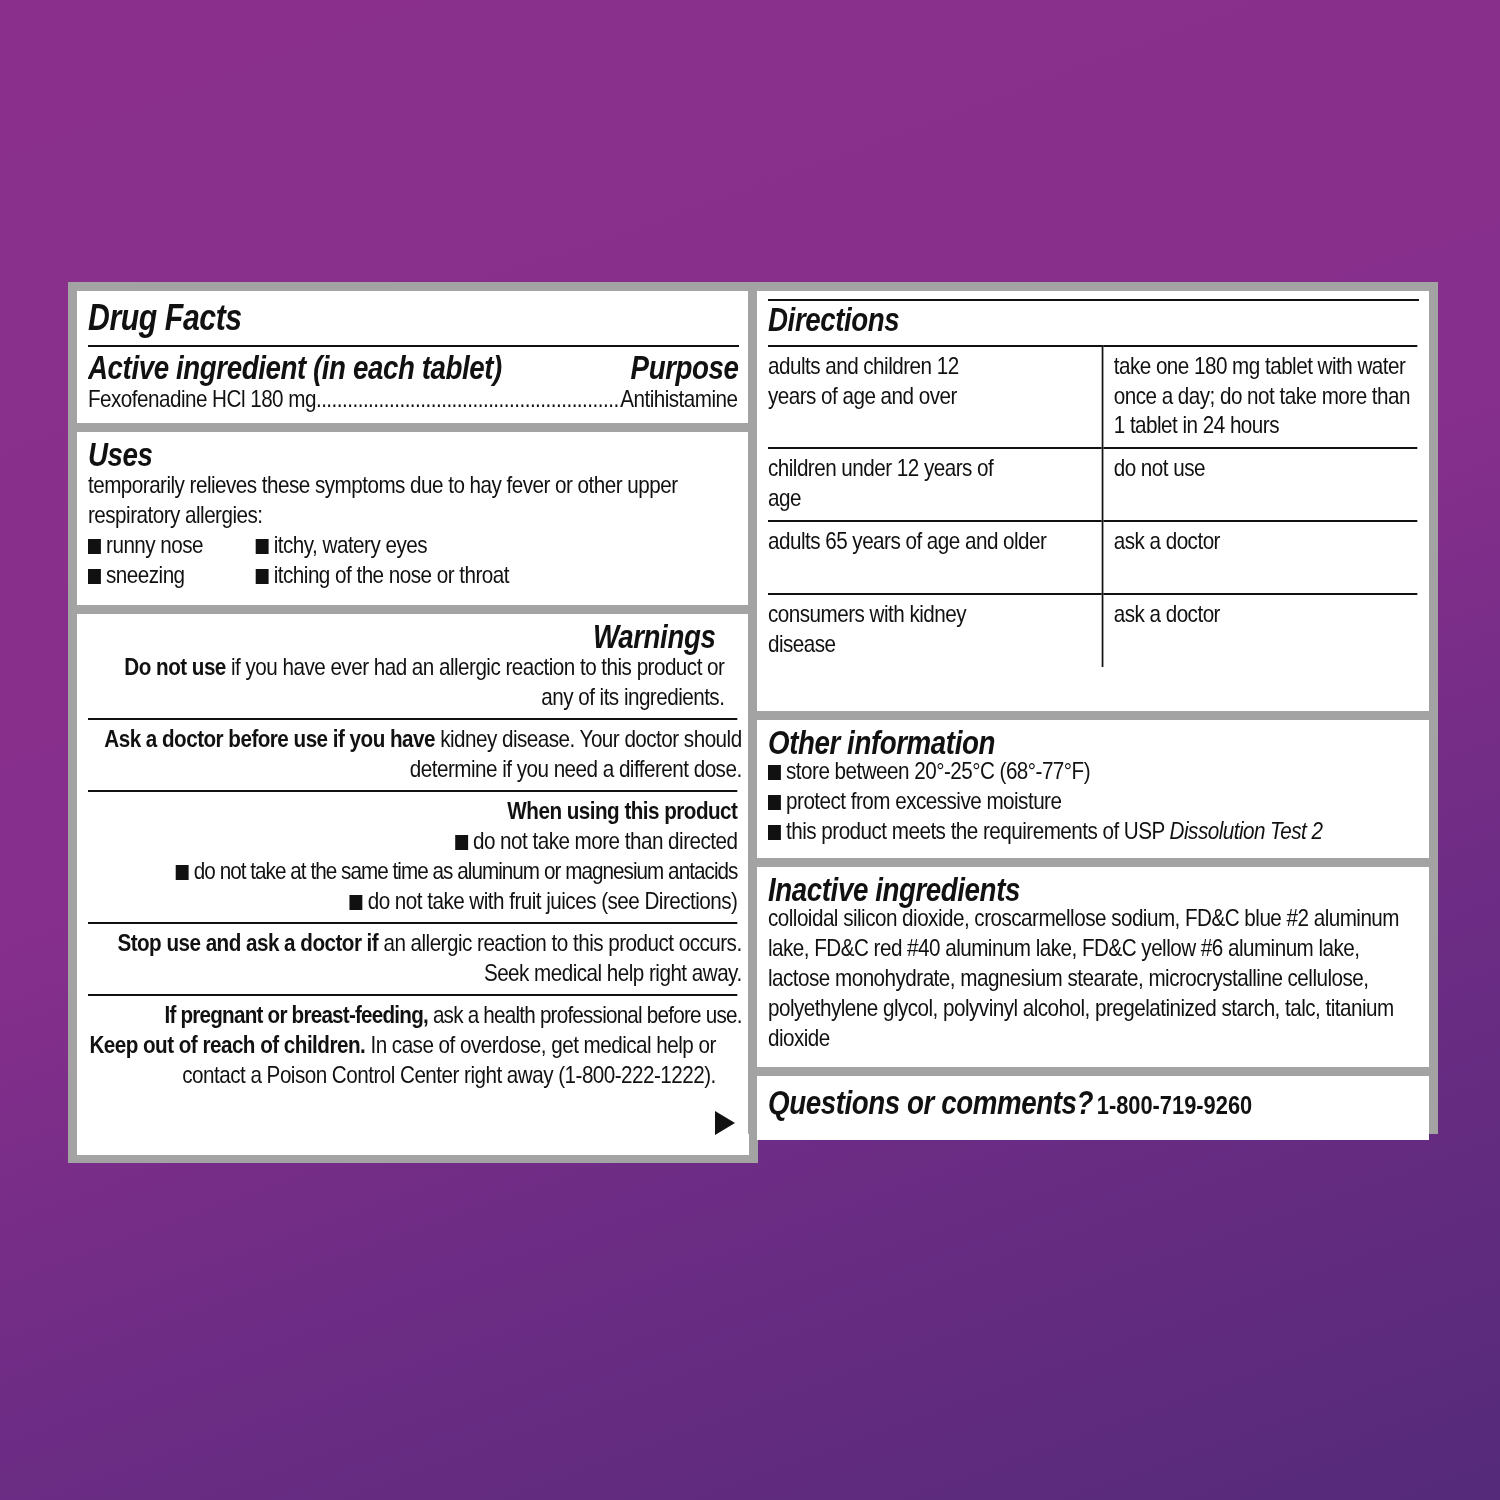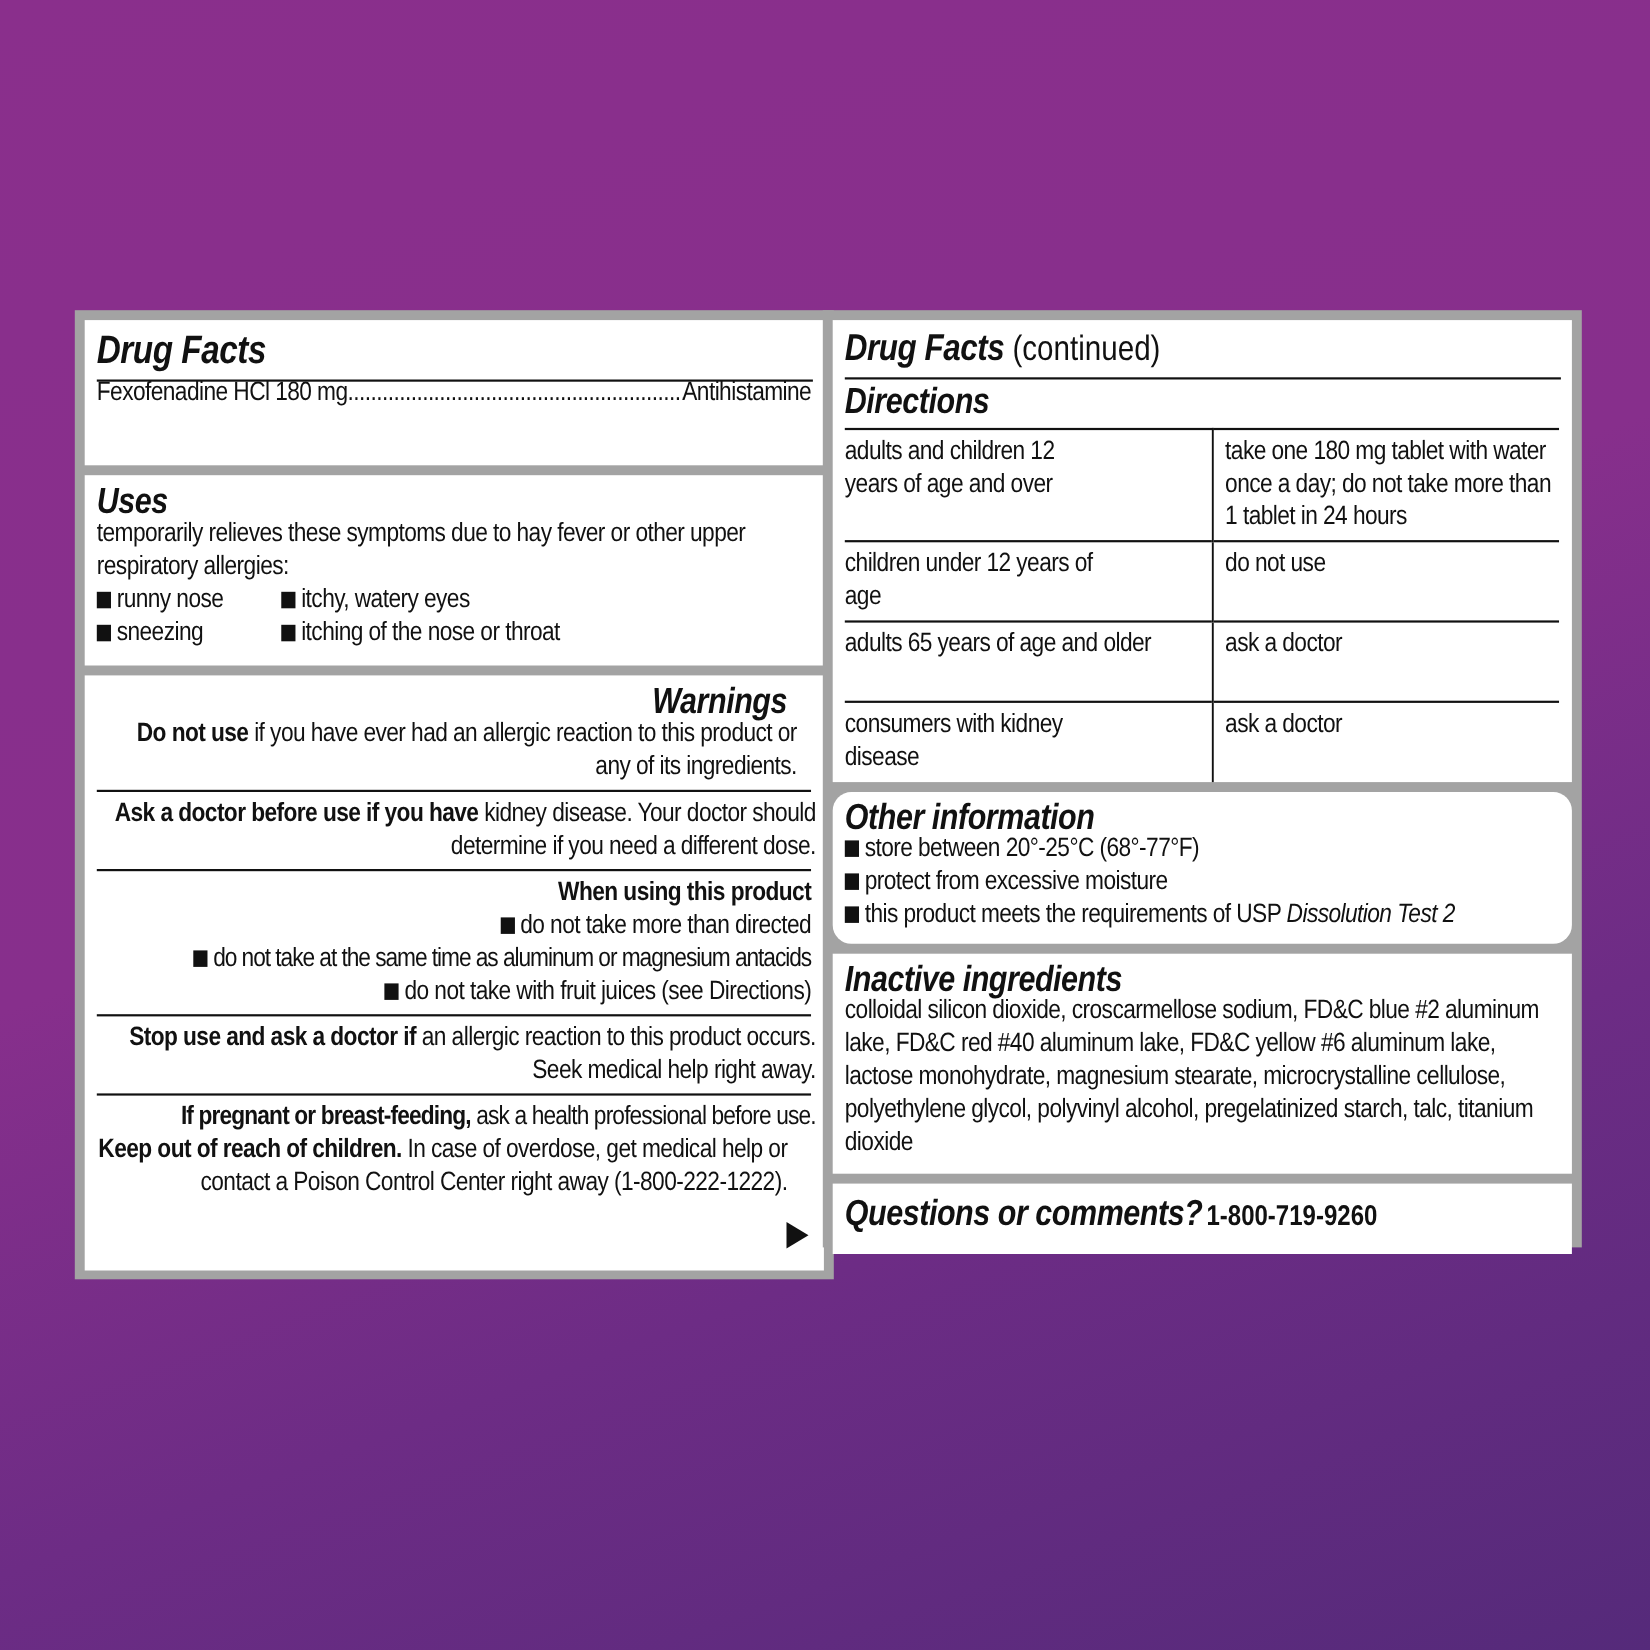--- a/index.html
+++ b/index.html
@@ -31,40 +31,44 @@
   .row-flex { display: flex; justify-content: space-between; align-items: baseline; }
   .dots-line { display: flex; align-items: baseline; font-size: 24px; letter-spacing: -0.6px; }
   .dots-line .dots { flex: 1; overflow: hidden; white-space: nowrap; }
 
   .grid2 { display: grid; grid-template-columns: 168px 1fr; }
 
   .wsec { padding: 4px 0 6px 0; }
 
   
   #directions-box { height: 420px; padding: 6px 10px 0 11px; }
-  #other-box { height: 138px; padding: 4px 10px 0 11px; border-radius: 17px; }
+  #other-box { height: 138px; padding: 4px 10px 0 11px; }
   #inactive-box { height: 200px; padding: 4px 10px 0 11px; }
   #questions-box { height: 64px; padding: 8px 10px 0 11px; }
 
   table.dir { width: 100%; border-collapse: collapse; font-size: 24px; letter-spacing: -0.6px; }
   table.dir td { vertical-align: top; padding: 4px 0 0 0; line-height: 29.5px; border-top: 2px solid #111; }
   table.dir td.c1 { width: 268px; border-right: 2px solid #111; }
   table.dir td.c2 { padding-left: 12px; }
 
   .arrow { position: absolute; right: 14px; bottom: 20px; width: 0; height: 0;
            border-top: 12px solid transparent; border-bottom: 12px solid transparent; border-left: 20px solid #111; }
 </style>
 </head>
 <body>
 
 <div class="panel" id="left-panel">
 
   <div class="box" id="active-box">
     <div class="h1"><span class="cond" style="transform:scaleX(0.84)">Drug Facts</span></div>
     <div class="rule" style="margin-top:6px"></div>
+    <div class="row-flex" style="margin-top:2px;height:40px;overflow:hidden">
+      <span class="hd cond" style="transform:scaleX(0.84)">Active ingredient (in each tablet)</span>
+      <span class="hd" style="display:inline-block;transform:scaleX(0.84);transform-origin:100% 0">Purpose</span>
+    </div>
     <div class="dots-line" style="transform:scaleX(0.86);transform-origin:0 0;width:116%;margin-top:-4px">
       <span>Fexofenadine HCl 180 mg</span>
       <span class="dots">............................................................................</span>
       <span>Antihistamine</span>
     </div>
   </div>
 
   <div class="box" id="uses-box">
     <div class="hd"><span class="cond" style="transform:scaleX(0.84)">Uses</span></div>
     <div class="body" style="width:116%;transform:scaleX(0.86);transform-origin:0 0;margin-top:-4px">
@@ -105,25 +109,20 @@
         <div style="width:730px"><span class="b">Keep out of reach of children.</span><span> In case of overdose, get medical help or contact a Poison Control Center right away (1-800-222-1222).</span></div>
       </div>
     </div>
     <div class="arrow"></div>
   </div>
 </div>
 
 <div class="panel" id="right-panel">
 
   <div class="box" id="directions-box">
-    <div style="height:44px;white-space:nowrap">
-      <span class="cond" style="transform:scaleX(0.84)">
-        <span class="h1" style="font-size:34px">Drug Facts</span><span style="font-size:32px"> (continued)</span>
-      </span>
-    </div>
     <div class="rule" style="margin-top:2px"></div>
     <div class="hd" style="height:44px"><span class="cond" style="transform:scaleX(0.84)">Directions</span></div>
     <div style="width:116%;transform:scaleX(0.86);transform-origin:0 0">
       <table class="dir">
         <tbody>
             <tr style="height:102px">
           <td class="c1" style="padding-right:120px">adults and children 12 years of age and over</td>
           <td class="c2">take one 180 mg tablet with water once a day; do not take more than 1 tablet in 24 hours</td>
         </tr>
         <tr style="height:73px">

